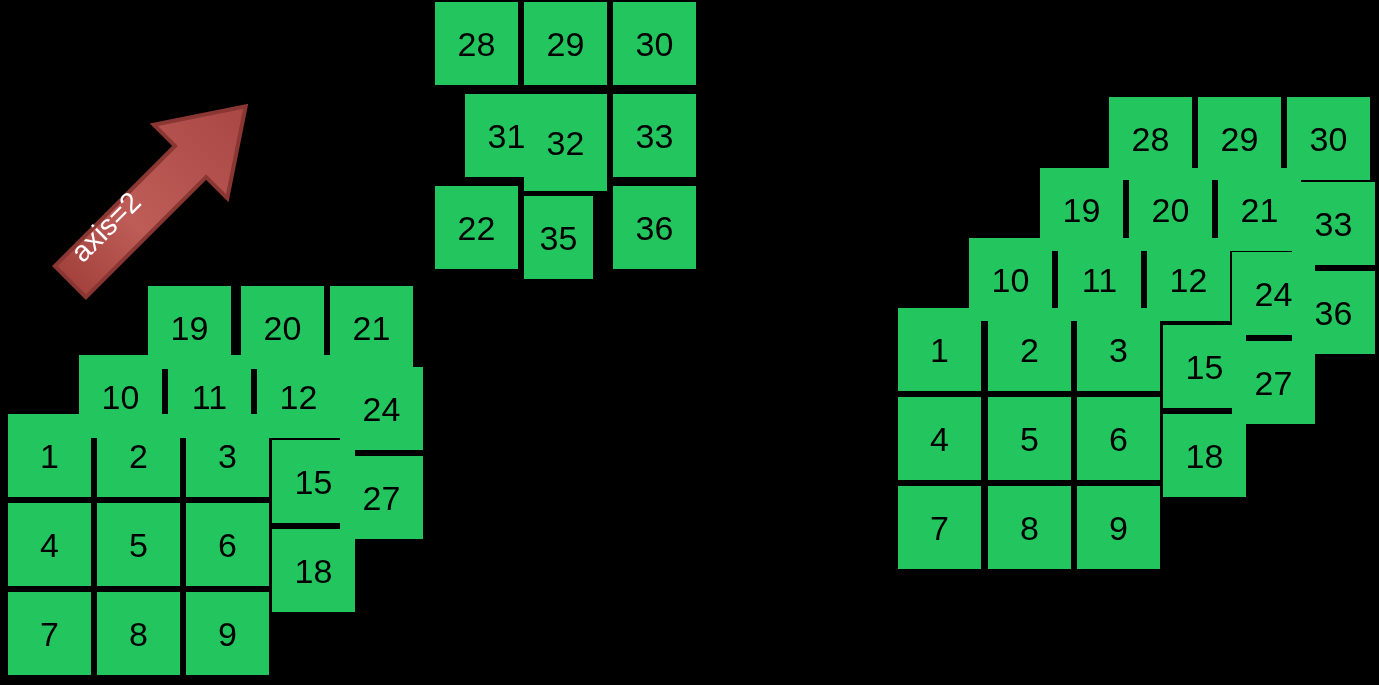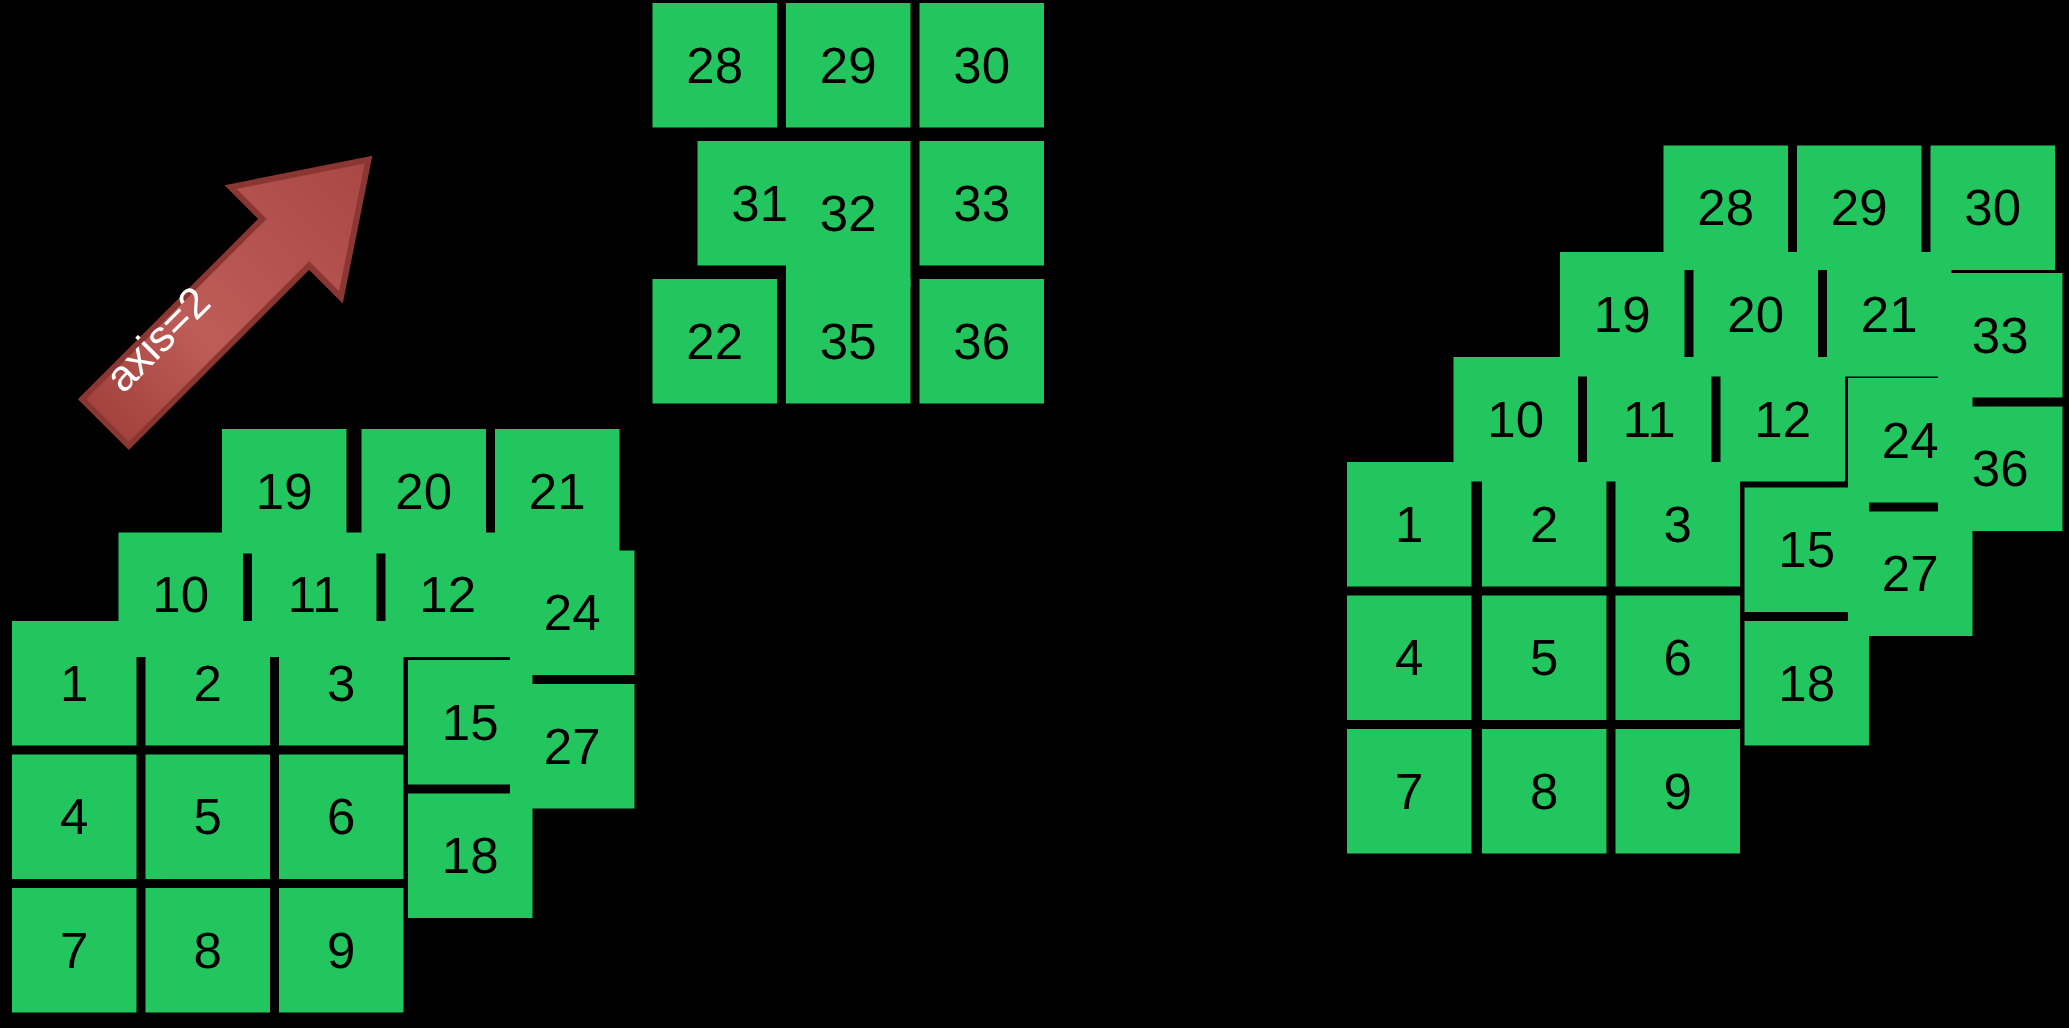--- a/index.html
+++ b/index.html
@@ -99,21 +99,21 @@
     </div>
 
   <div class="grid-group" id="middle-block">
       <div class="cell" style="left: 435px; top: 2px; width: 83px; height: 83px;">28</div>
       <div class="cell" style="left: 524px; top: 2px; width: 83px; height: 83px;">29</div>
       <div class="cell" style="left: 613px; top: 2px; width: 83px; height: 83px;">30</div>
       <div class="cell" style="left: 435px; top: 94px; width: 83px; height: 83px; margin-left: 30px;">31</div>
       <div class="cell" style="left: 524px; top: 94px; width: 83px; height: 97px;">32</div>
       <div class="cell" style="left: 613px; top: 94px; width: 83px; height: 83px;">33</div>
       <div class="cell" style="left: 435px; top: 186px; width: 83px; height: 83px;">22</div>
-      <div class="cell" style="left: 524px; top: 186px; width: 83px; height: 83px; text-align: center;">35</div>
+      <div class="cell" style="left: 524px; top: 196px; width: 69px; height: 83px; text-align: center;">35</div>
       <div class="cell" style="left: 613px; top: 186px; width: 83px; height: 83px;">36</div>
     </div>
 
   <div class="grid-group" id="right-block">
       <div class="cell" style="left: 898px; top: 308px; width: 83px; height: 83px;">1</div>
       <div class="cell" style="left: 988px; top: 308px; width: 83px; height: 83px;">2</div>
       <div class="cell" style="left: 1077px; top: 308px; width: 83px; height: 83px;">3</div>
       <div class="cell" style="left: 898px; top: 397px; width: 83px; height: 83px;">4</div>
       <div class="cell" style="left: 988px; top: 397px; width: 83px; height: 83px;">5</div>
       <div class="cell" style="left: 1077px; top: 397px; width: 83px; height: 83px;">6</div>

